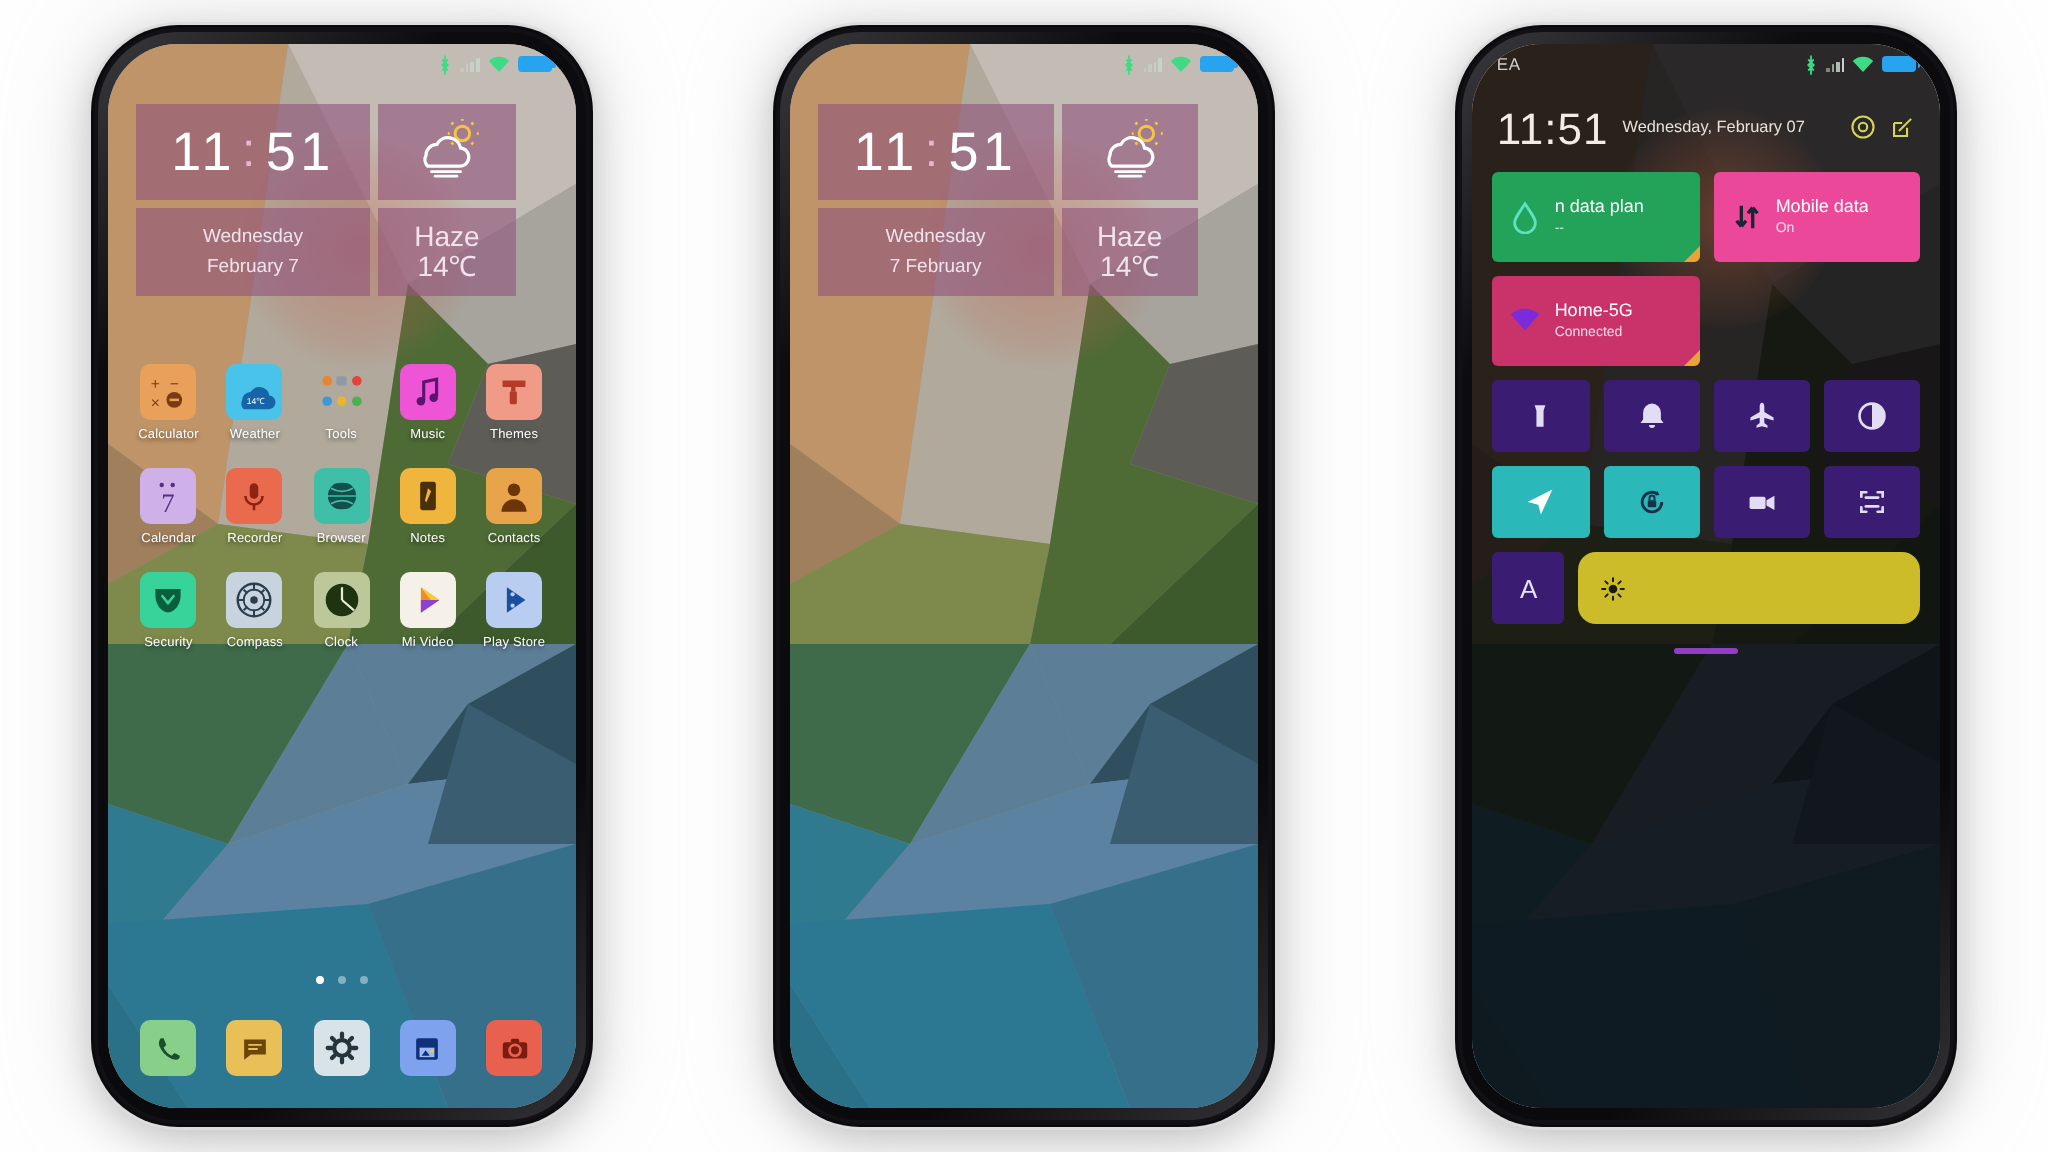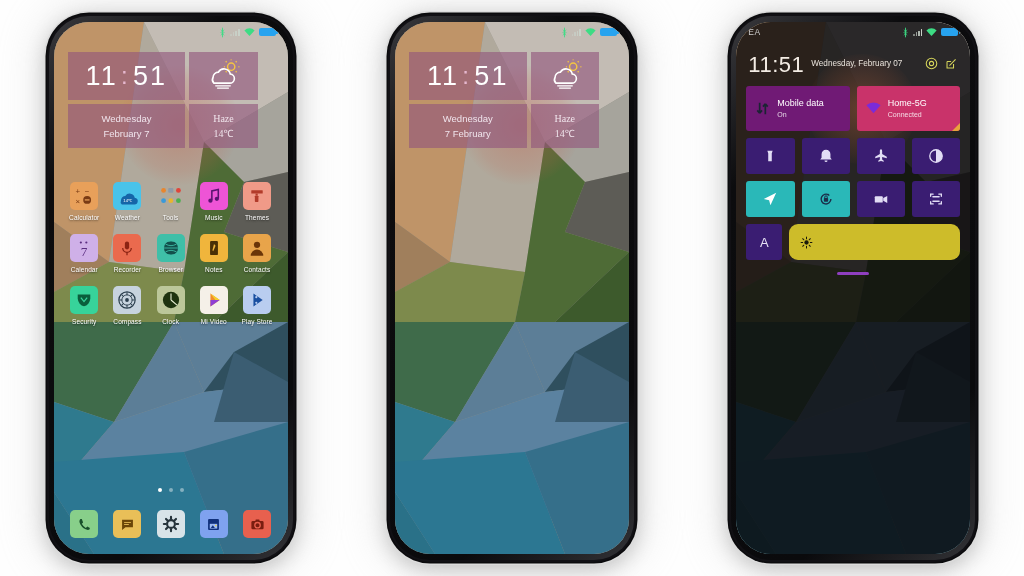--- a/index.html
+++ b/index.html
@@ -115,21 +115,21 @@
   .wg {
     background: rgba(146,85,124,0.62);
     display: flex; align-items: center; justify-content: center;
     flex-direction: column;
     color: #f2e9ef;
   }
   .wg-clock { font-size: 27px; letter-spacing: 2.2px; font-weight: 400; color:#fff;
               display:flex;flex-direction:row;align-items:center;gap:0px;}
   .wg-clock .colon { color:#e6b8cf; margin: 0 3px; font-size:24px; }
   .wg-date { font-size: 9.5px; line-height: 15px; text-align:center; color:#f0e4ec;}
-  .wg-wcond { font-size: 10px; line-height: 15px; text-align:left; color:#f0e4ec;font-family:Liberation Serif, serif;}
+  .wg-wcond { font-size: 14px; line-height: 15px; text-align:left; color:#f0e4ec;}
   .wg-wicon svg { width: 40px; height: 30px; }
 
   
   .appgrid {
     position: relative;
     margin: 34px 9px 0 9px;
     display: grid;
     grid-template-columns: repeat(5, 1fr);
     row-gap: 13px;
   }
@@ -663,23 +663,35 @@
           </svg>
           <svg class="qs-hicon" viewBox="0 0 16 16">
             <path d="M2.5 5.5 v8 h8 v-5" fill="none" stroke="#d4d45a" stroke-width="1.3"></path>
             <path d="M2.5 5.5 h5" fill="none" stroke="#d4d45a" stroke-width="1.3"></path>
             <path d="M5.5 10.5 L13 3" fill="none" stroke="#d4d45a" stroke-width="1.3"></path>
           </svg>
         </div>
 
         <div class="qs-big">
 
-
-
-          <div class="qtile" style="background:#701a75">
+          <div class="qtile" style="background:#23a25a">
+            <span class="qt-ic">
+              <svg viewBox="0 0 18 18">
+                  <path d="M9 2 C5 8 3.5 10 3.5 12 a5.5 5.5 0 0 0 11 0 C14.5 10 13 8 9 2 z" fill="none" stroke="#5fe0c0" stroke-width="1.5"></path>
+                </svg>
+            </span>
+            <span class="qt-txt">
+              <span class="qt-title">n data plan</span>
+              <span class="qt-sub">--</span>
+            </span>
+            <span class="qt-corner"></span>
+          </div>
+
+
+          <div class="qtile" style="background:#ec4899">
             <span class="qt-ic">
               <svg viewBox="0 0 18 18">
                 <g stroke="#1b2433" stroke-width="1.8" fill="none">
                   <path d="M6 14 V3 M6 14 l-2.5 -3 M6 14 l2.5 -3"></path>
                   <path d="M12 4 V15 M12 4 l-2.5 3 M12 4 l2.5 3"></path>
                 </g>
               </svg>
             </span>
             <span class="qt-txt">
               <span class="qt-title">Mobile data</span>

